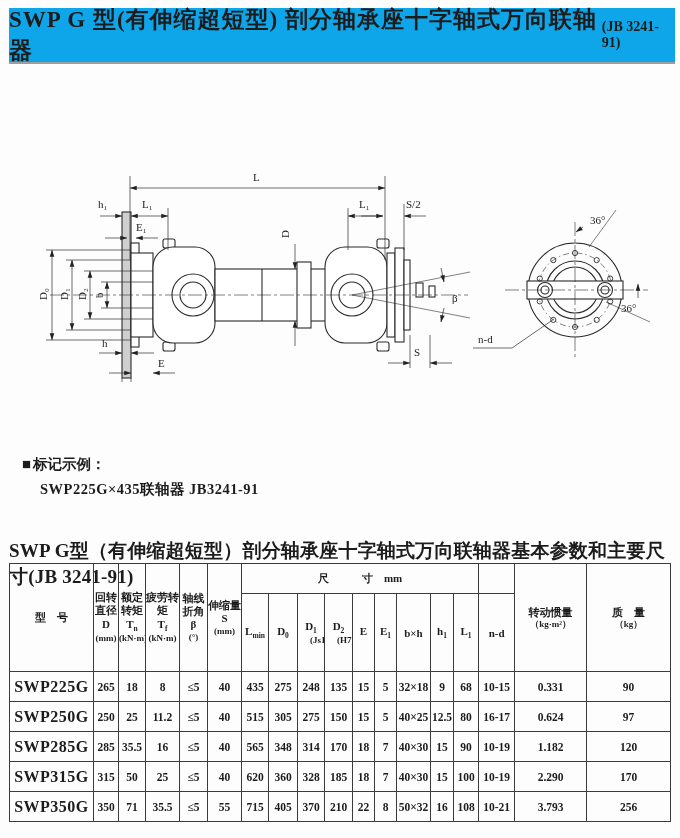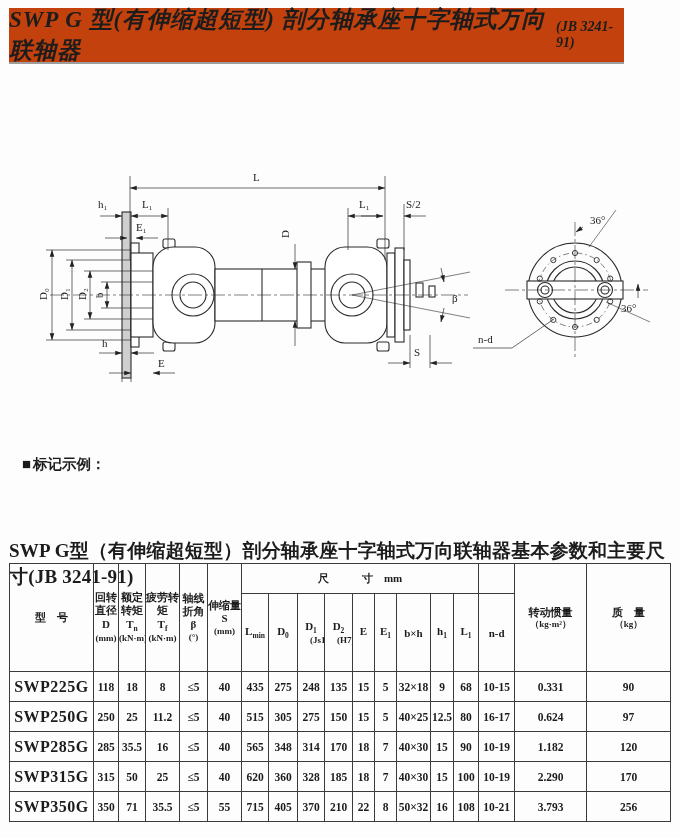--- a/index.html
+++ b/index.html
@@ -1,19 +1,19 @@
 <!DOCTYPE html>
 <html><head>
 <meta charset="utf-8">
 <style>
   html,body{margin:0;padding:0;}
   body{width:680px;height:838px;background:#fdfdfd;position:relative;
        font-family:"Liberation Serif","DejaVu Serif",serif;color:#1c1c1c;overflow:hidden;}
-  .banner{position:absolute;left:9px;top:8px;width:615px;height:54px;background:#c2410c;
-          border-bottom:2px solid #9d9d9d;display:flex;align-items:center;justify-content:center;font-style:italic;}
+  .banner{position:absolute;left:9px;top:8px;width:666px;height:54px;background:#0ea5e9;
+          border-bottom:2px solid #9d9d9d;display:flex;align-items:center;justify-content:center;}
   .banner-title{font-size:23px;font-weight:bold;letter-spacing:1px;}
   .banner-std{font-size:14px;font-weight:bold;margin-left:2px;}
   .drawing{position:absolute;left:0;top:150px;width:680px;height:305px;}
   .drawing text{font-family:"Liberation Serif","DejaVu Serif",serif;font-size:11px;fill:#1c1c1c;}
   .marking{position:absolute;left:22px;top:452px;font-size:14.5px;font-weight:bold;line-height:25px;}
   .marking .bullet{font-size:15px;margin-right:2px;}
   .marking-line{margin-left:18px;letter-spacing:.5px;}
   .tbl-title{position:absolute;left:9px;top:538px;width:666px;font-size:19px;font-weight:bold;letter-spacing:.2px;}
   table.spec{position:absolute;left:9px;top:563px;width:662px;border-collapse:collapse;table-layout:fixed;}
   table.spec th,table.spec td{border:1px solid #3b3b3b;text-align:center;vertical-align:middle;
@@ -168,20 +168,21 @@
     <text x="590" y="74">36°</text>
     <text x="621" y="162">36°</text>
     <text x="478" y="193">n-d</text>
   </g>
 </svg>
 
 <div class="marking">
   <div class="marking-head">
     <span class="bullet">■</span><span>标记示例：</span>
   </div>
+  <div class="marking-line">SWP225G×435联轴器 JB3241-91</div>
 </div>
 
 <div class="tbl-title">SWP G型（有伸缩超短型）剖分轴承座十字轴式万向联轴器基本参数和主要尺寸(JB 3241-91)</div>
 
 <table class="spec">
   <colgroup>
     <col style="width:84px">
       <col style="width:25px">
       <col style="width:27px">
       <col style="width:34px">
@@ -248,21 +249,21 @@
       <th><span>E</span><sub>1</sub></th>
       <th><span>b×h</span></th>
       <th><span>h</span><sub>1</sub></th>
       <th><span>L</span><sub>1</sub></th>
       <th><span>n-d</span></th>
     </tr>
   </thead>
   <tbody id="spec-tbody">
       <tr>
         <td class="model">SWP225G</td>
-        <td>118</td>
+        <td>265</td>
         <td>18</td>
         <td>8</td>
         <td>≤5</td>
         <td>40</td>
         <td>435</td>
         <td>275</td>
         <td>248</td>
         <td>135</td>
         <td>15</td>
         <td>5</td>

